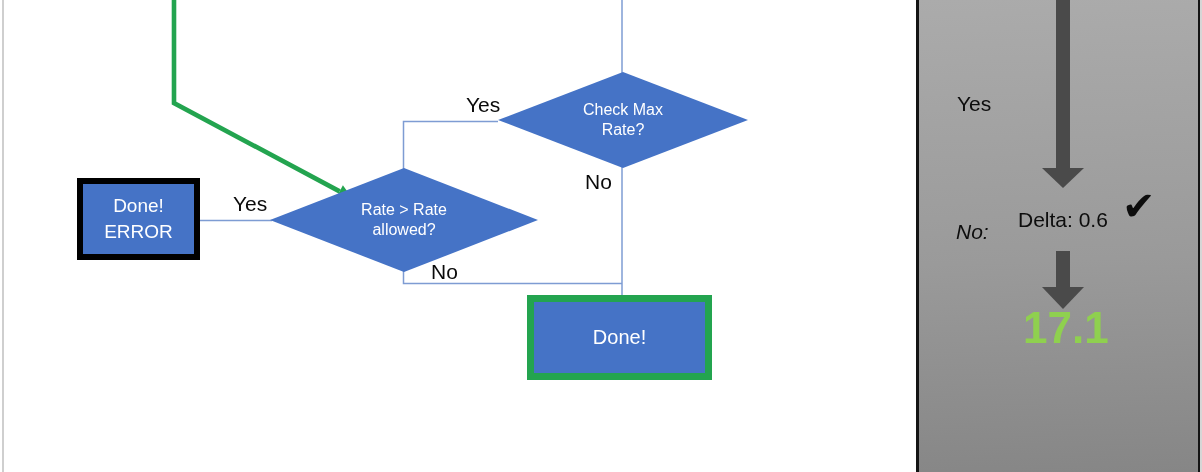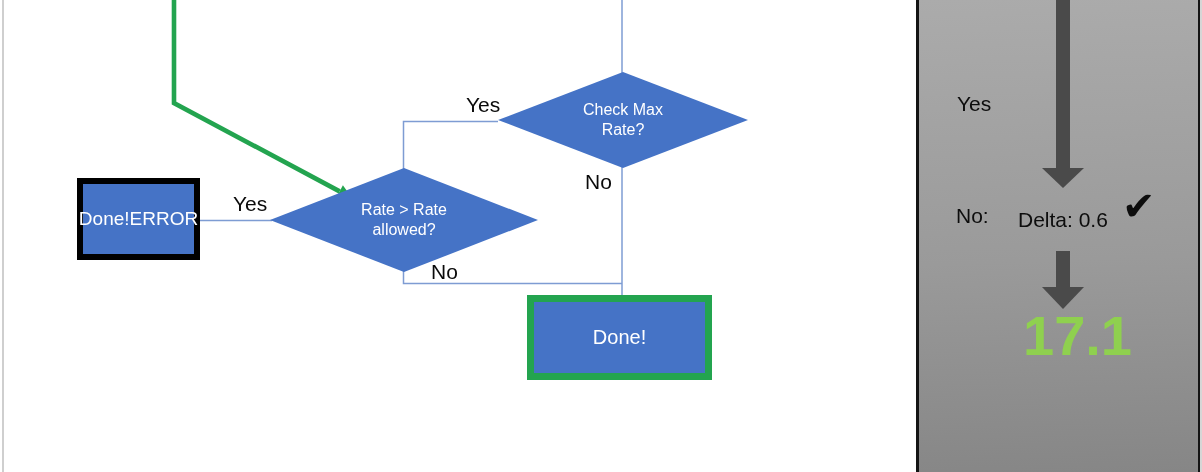--- a/index.html
+++ b/index.html
@@ -13,21 +13,21 @@
   .abs{position:absolute;}
   
   #left-edge{left:2px;top:0;width:2px;height:472px;background:#cfcfcf;}
 
   
   #connector-layer{left:0;top:0;}
 
   
   .node{
     box-sizing:border-box;
-    display:flex;flex-direction:row;align-items:center;justify-content:center;
+    display:flex;flex-direction:column;align-items:center;justify-content:center;
     color:#ffffff;text-align:center;
     background:#4573C6;
     z-index:2;
   }
   #error-box{left:77px;top:178px;width:123px;height:82px;border:6px solid #000000;font-size:19px;line-height:26px;}
   #done-box{left:527px;top:295px;width:185px;height:85px;border:7px solid #23A44F;font-size:20px;}
   .diamond{
     clip-path:polygon(50% 0%,100% 50%,50% 100%,0% 50%);
     display:flex;flex-direction:column;align-items:center;justify-content:center;
     color:#ffffff;text-align:center;background:#4573C6;
@@ -52,24 +52,24 @@
   }
   #right-sliver{left:1200px;top:0;width:2px;height:472px;background:#d6d6d6;}
   .arrow-shaft{width:14px;background:#4a4a4a;}
   .arrow-head{width:0;height:0;border-left:21px solid transparent;border-right:21px solid transparent;border-top:20px solid #4a4a4a;}
   #arrow1-shaft{left:137px;top:0;height:168px;}
   #arrow1-head{left:123px;top:168px;}
   #arrow2-shaft{left:137px;top:251px;height:36px;}
   #arrow2-head{left:123px;top:287px;border-top-width:22px;}
   .panel-text{font-size:21px;color:#0d0d0d;white-space:nowrap;}
   #panel-yes{left:38px;top:92px;}
-  #panel-no{left:37px;top:204px;}
+  #panel-no{left:37px;top:220px;font-style:italic;}
   #panel-delta{left:99px;top:208px;}
   #panel-check{left:203px;top:186px;font-size:40px;line-height:40px;color:#0d0d0d;}
-  #panel-result{left:104px;top:303px;width:84px;text-align:center;font-size:56px;font-weight:bold;color:#8FD04F;}
+  #panel-result{left:104px;top:303px;width:84px;text-align:center;font-size:44px;font-weight:bold;color:#8FD04F;}
 </style>
 </head>
 <body>
 
 <div id="stage">
 
   <div id="left-edge" class="abs"></div>
 
   <svg id="connector-layer" class="abs" width="916" height="472" viewBox="0 0 916 472">
 

